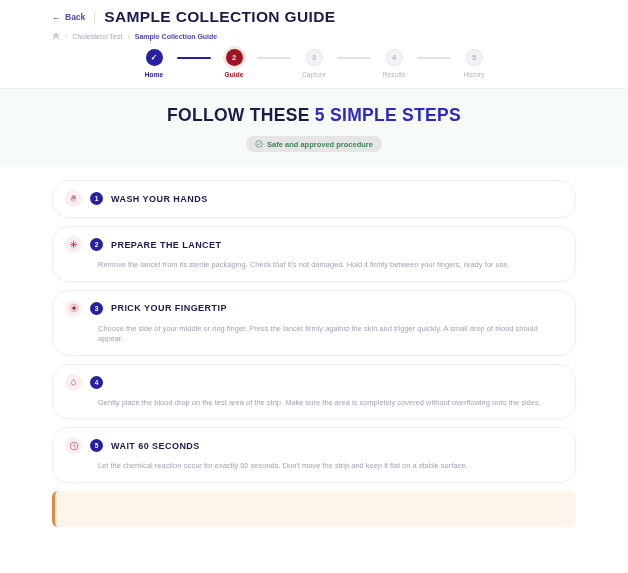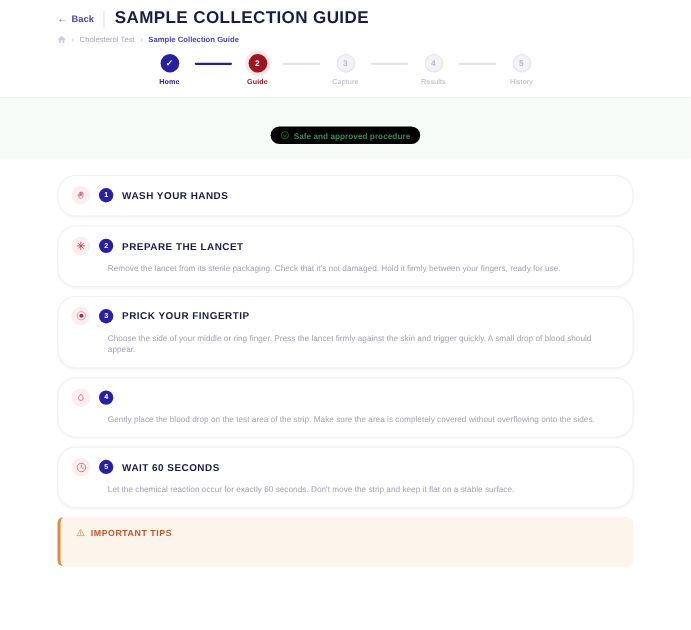--- a/index.html
+++ b/index.html
@@ -138,21 +138,21 @@
     max-width: 300px;
     font-size: 8.5px;
     line-height: 1.55;
     color: #8d8ba1;
   }
   .safe-badge {
     margin: 10px auto 0 auto;
     display: inline-flex;
     align-items: center;
     gap: 4px;
-    background: #000000;
+    background: #e5e5e5;
     color: #3a8757;
     font-size: 7.5px;
     font-weight: 600;
     padding: 3.5px 9px;
     border-radius: 20px;
   }
 
   
   .content {
     padding: 14px 52px 0 52px;
@@ -284,20 +284,21 @@
     </div>
     <div class="connector"></div>
     <div class="step">
       <div class="step-circle todo">5</div>
       <div class="step-label">History</div>
     </div>
   </div>
 </div>
 
 <div class="hero">
+  <h1><span>FOLLOW THESE </span><span class="accent">5 SIMPLE STEPS</span></h1>
   <div class="safe-badge">
     <span>
       <svg viewBox="0 0 16 16" width="8" height="8">
           <circle cx="8" cy="8" r="6.6" fill="none" stroke="#3a8757" stroke-width="1.2"></circle>
           <path d="M5.2 8.2l1.9 1.9 3.7-3.9" fill="none" stroke="#3a8757" stroke-width="1.3" stroke-linecap="round" stroke-linejoin="round"></path>
         </svg>
     </span>
     <span>Safe and approved procedure</span>
   </div>
 </div>
@@ -363,29 +364,20 @@
             <path d="M8 4.3V8l2.6 1.6" fill="none" stroke="#c2556b" stroke-width="1.1" stroke-linecap="round"></path>
           </svg>
       </div>
       <div class="num-badge">5</div>
       <div class="step-title">WAIT 60 SECONDS</div>
     </div>
     <div class="step-desc">Let the chemical reaction occur for exactly 60 seconds. Don't move the strip and keep it flat on a stable surface.</div>
   </div>
 
   <div class="tips">
-    <div class="tips-head">
-      <span>
-        <svg viewBox="0 0 16 16" width="8.5" height="8.5">
-            <path d="M8 2.4 14.2 13H1.8z" fill="none" stroke="#e08a3c" stroke-width="1.15" stroke-linejoin="round"></path>
-            <path d="M8 6.4v3.1M8 11.1v.1" stroke="#e08a3c" stroke-width="1.15" stroke-linecap="round"></path>
-          </svg>
-      </span>
-      <span>IMPORTANT TIPS</span>
-    </div>
     <ul class="tips-list">
       <li>
         
         
       </li>
 
     </ul>
   </div>
 </div>
 

